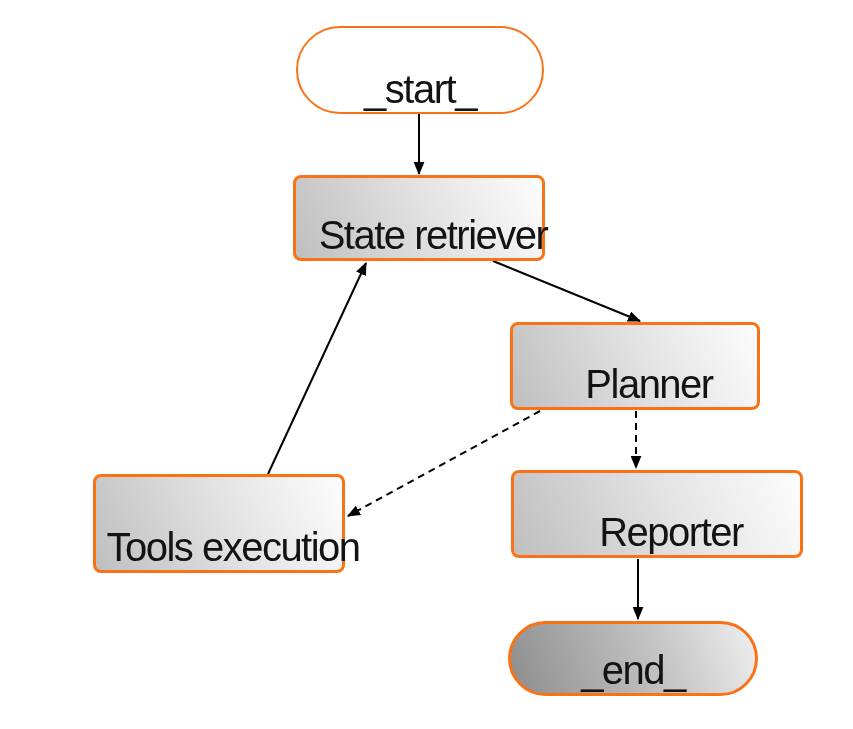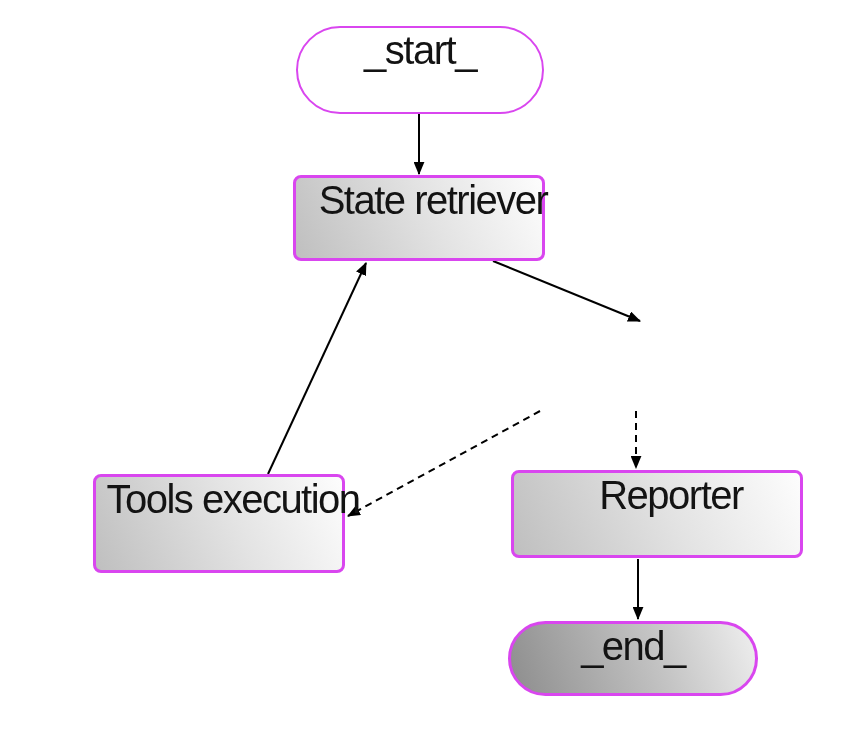--- a/index.html
+++ b/index.html
@@ -7,22 +7,22 @@
   .canvas{
     position:relative;
     width:853px;height:729px;
     background:#ffffff;
     overflow:hidden;
   }
   .edges{position:absolute;left:0;top:0;width:853px;height:729px;}
   .node{
     position:absolute;
     box-sizing:border-box;
-    border:3px solid #d946ef;
-    display:flex;align-items:flex-start;justify-content:center;
+    border:3px solid #f97316;
+    display:flex;align-items:flex-end;justify-content:center;
     font-size:40px;letter-spacing:-1.5px;color:#131313;
     white-space:nowrap;
   }
   .shape-rect{
     border-radius:8px;
     background:linear-gradient(65deg,#bfbfbf 0%,#e3e3e3 55%,#fdfdfd 100%);
     padding-left:28px;
   }
   .shape-pill-start{
     border-radius:48px;
@@ -62,20 +62,23 @@
   </svg>
 
   <div class="node shape-pill-start n-start">
     <span>_start_</span>
   </div>
 
   <div class="node shape-rect n-state-retriever">
     <span>State retriever</span>
   </div>
 
+  <div class="node shape-rect n-planner">
+    <span>Planner</span>
+  </div>
 
   <div class="node shape-rect n-tools-execution">
     <span>Tools execution</span>
   </div>
 
   <div class="node shape-rect n-reporter">
     <span>Reporter</span>
   </div>
 
   <div class="node shape-pill-end n-end">

